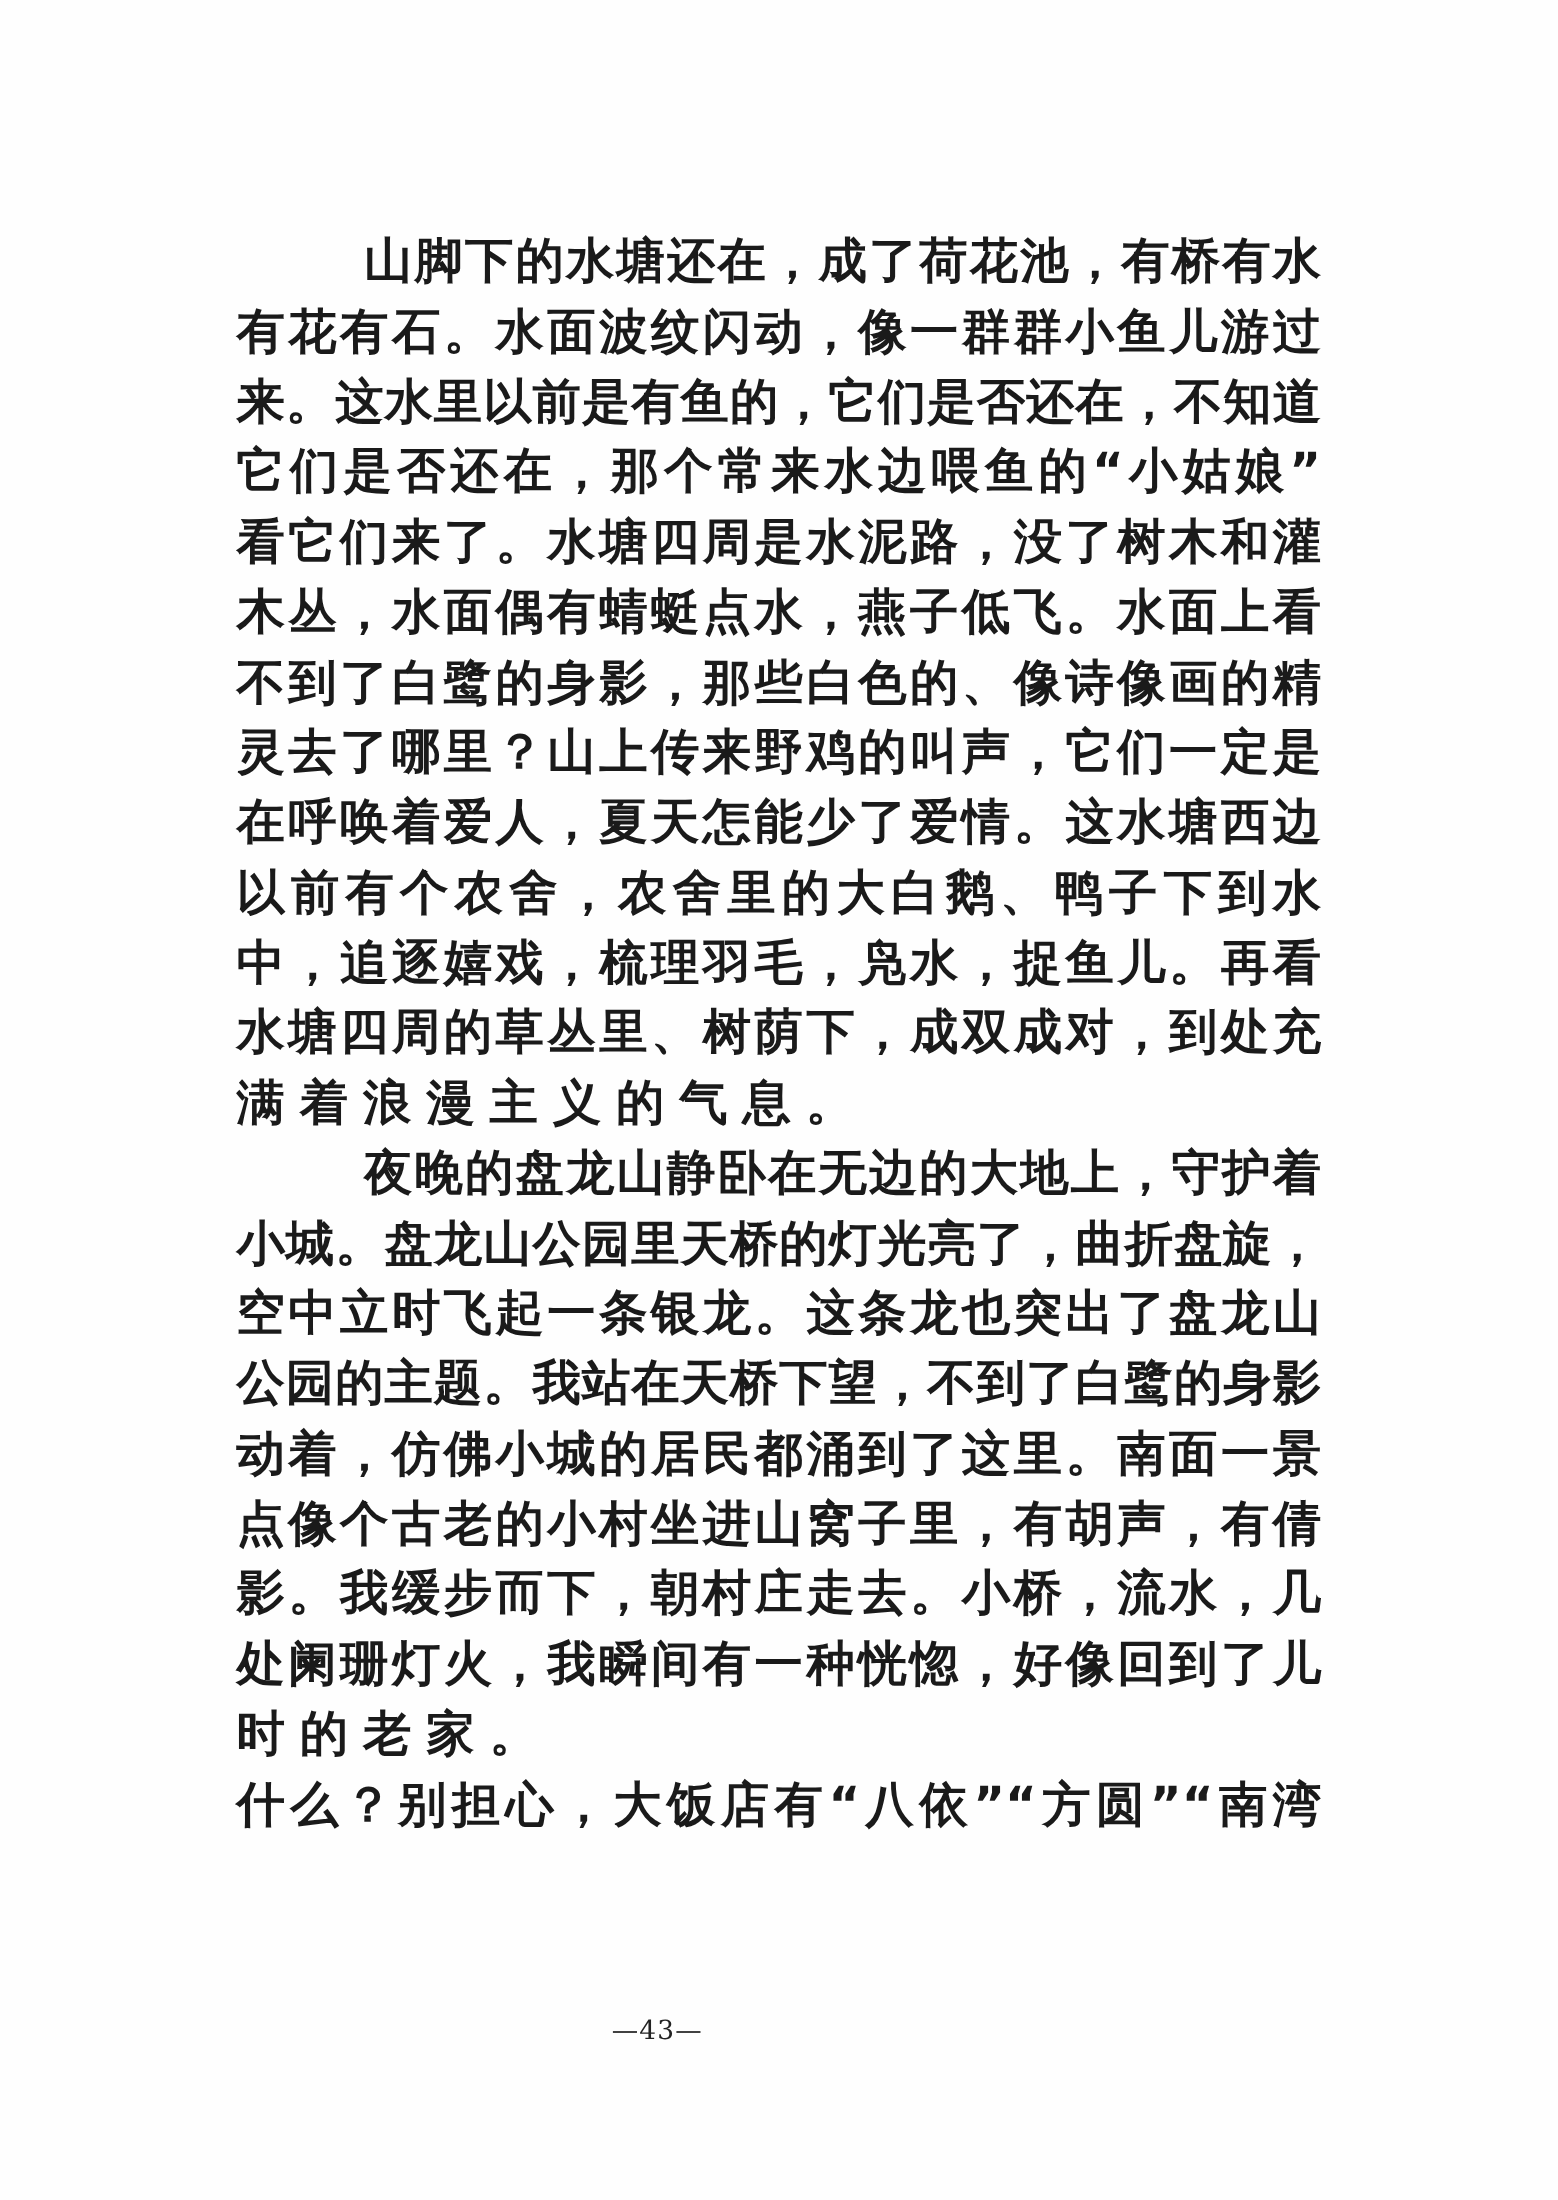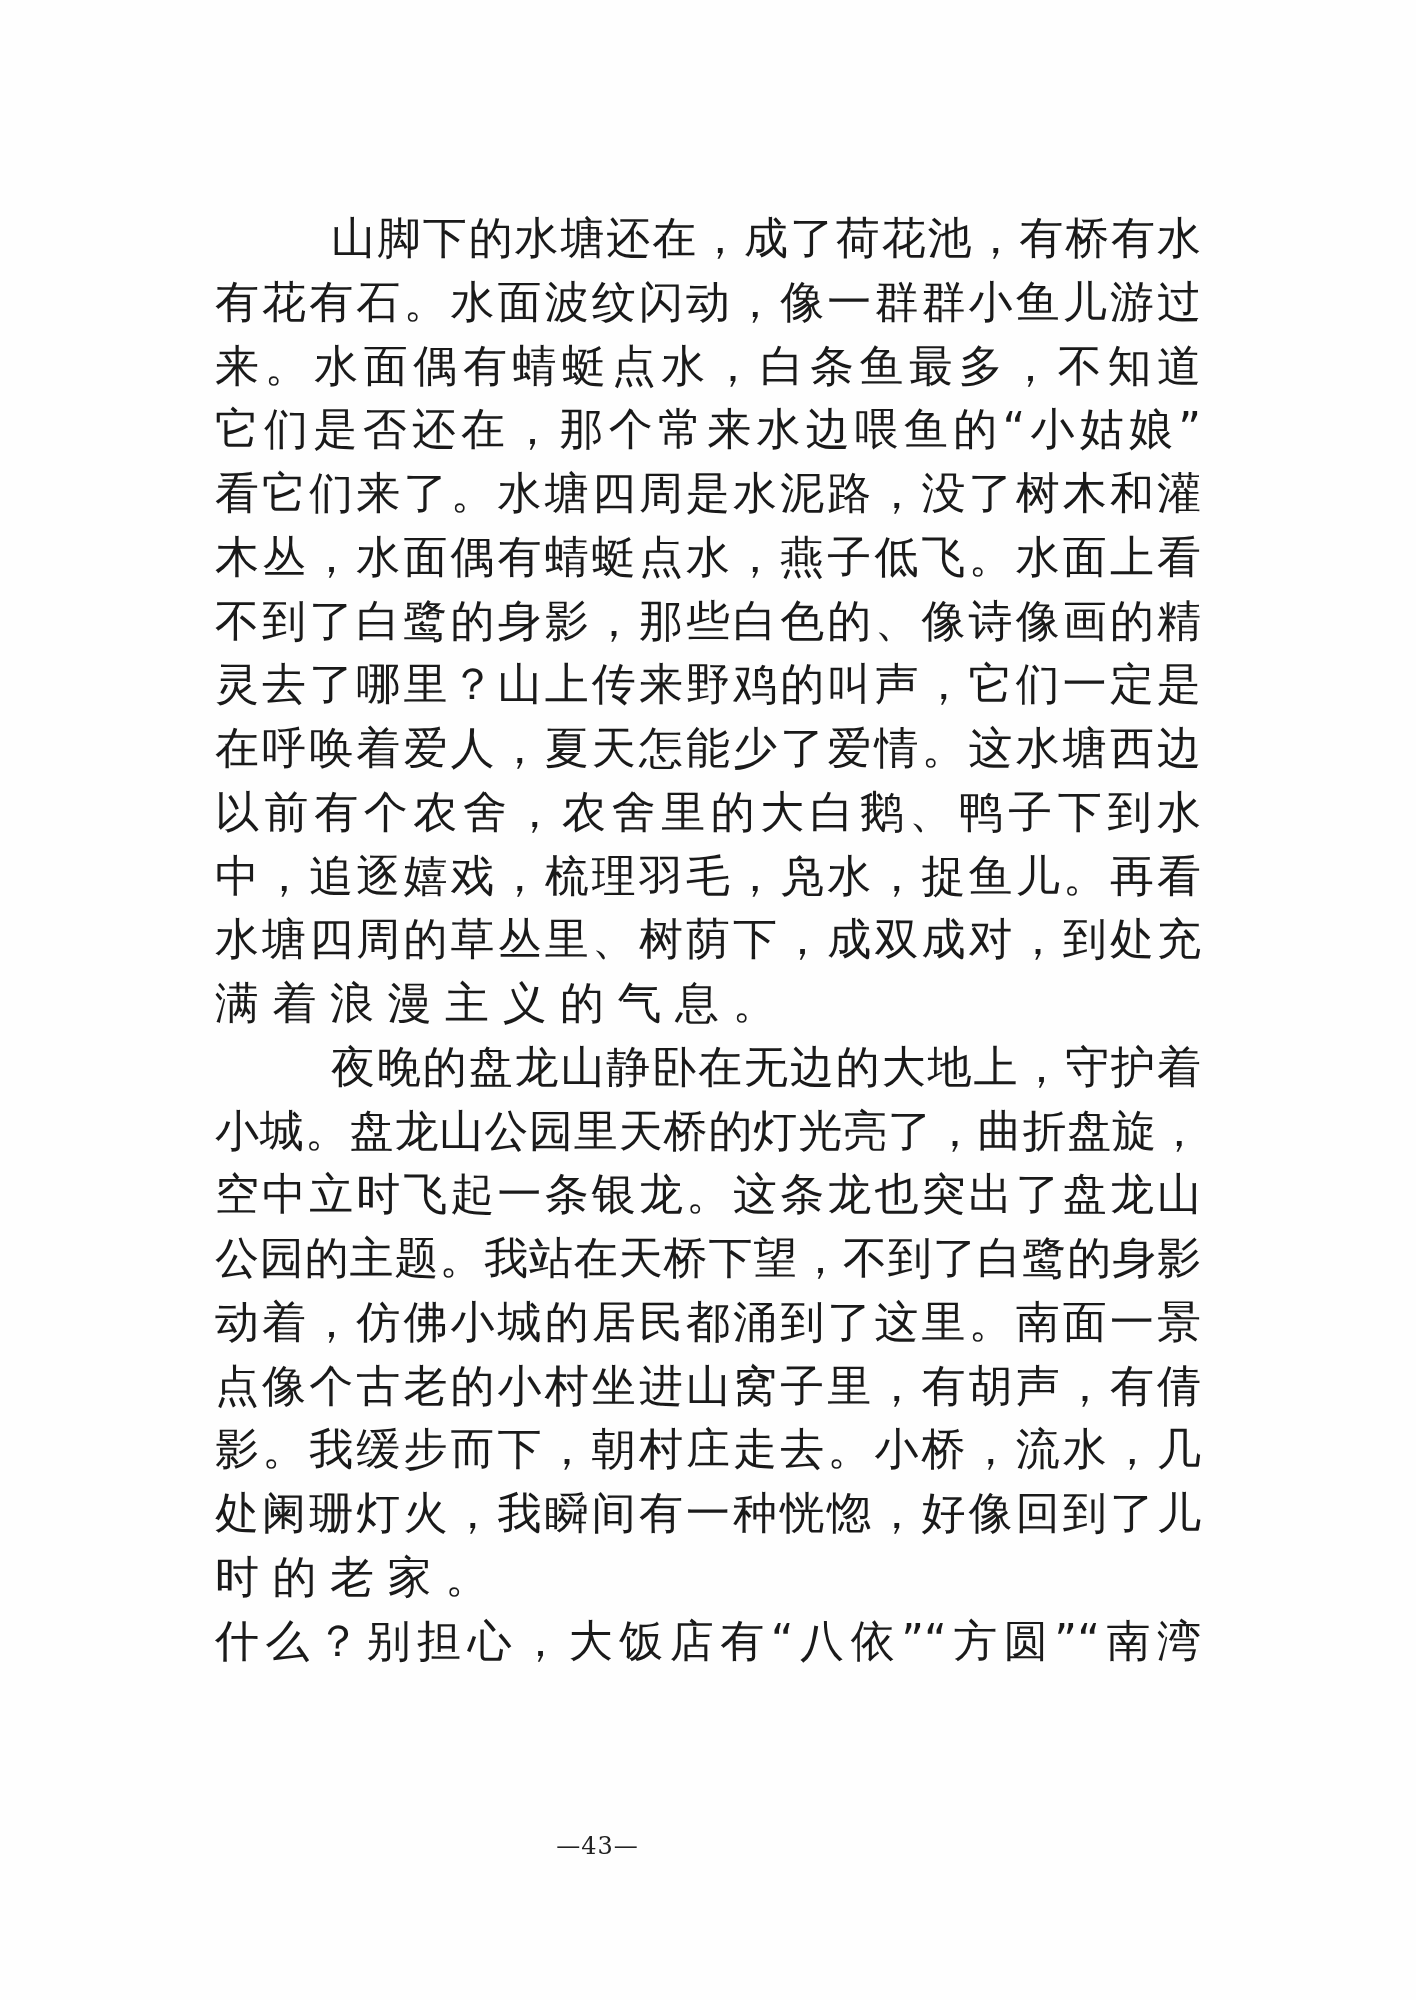--- a/index.html
+++ b/index.html
@@ -31,20 +31,21 @@
     .line {
       height: 63.75px;
       line-height: 63.75px;
       font-size: 44px;
       white-space: nowrap;
       text-align: justify;
       text-align-last: justify;
       text-justify: inter-character;
       letter-spacing: 0;
       overflow: visible;
+      font-weight: bold;
     }
     .line.indent {
       padding-left: 116px;
     }
     .line.last {
       text-align: left;
       text-align-last: left;
       letter-spacing: 13.5px;
     }
     .page-number {
@@ -60,21 +61,21 @@
     }
   </style>
 </head>
 <body>
 
 <div class="page">
   <div class="text-block">
 
     <div class="line indent">山脚下的水塘还在，成了荷花池，有桥有水</div>
     <div class="line">有花有石。水面波纹闪动，像一群群小鱼儿游过</div>
-    <div class="line">来。水面偶有蜻蜓点水，白条鱼最多，不知道</div>
+    <div class="line">来。这水里以前是有鱼的，它们是否还在，不知道</div>
     <div class="line">它们是否还在，那个常来水边喂鱼的“小姑娘”</div>
     <div class="line">看它们来了。水塘四周是水泥路，没了树木和灌</div>
     <div class="line">木丛，水面偶有蜻蜓点水，燕子低飞。水面上看</div>
     <div class="line">不到了白鹭的身影，那些白色的、像诗像画的精</div>
     <div class="line">灵去了哪里？山上传来野鸡的叫声，它们一定是</div>
     <div class="line">在呼唤着爱人，夏天怎能少了爱情。这水塘西边</div>
     <div class="line">以前有个农舍，农舍里的大白鹅、鸭子下到水</div>
     <div class="line">中，追逐嬉戏，梳理羽毛，凫水，捉鱼儿。再看</div>
     <div class="line">水塘四周的草丛里、树荫下，成双成对，到处充</div>
     <div class="line last">满着浪漫主义的气息。</div>

